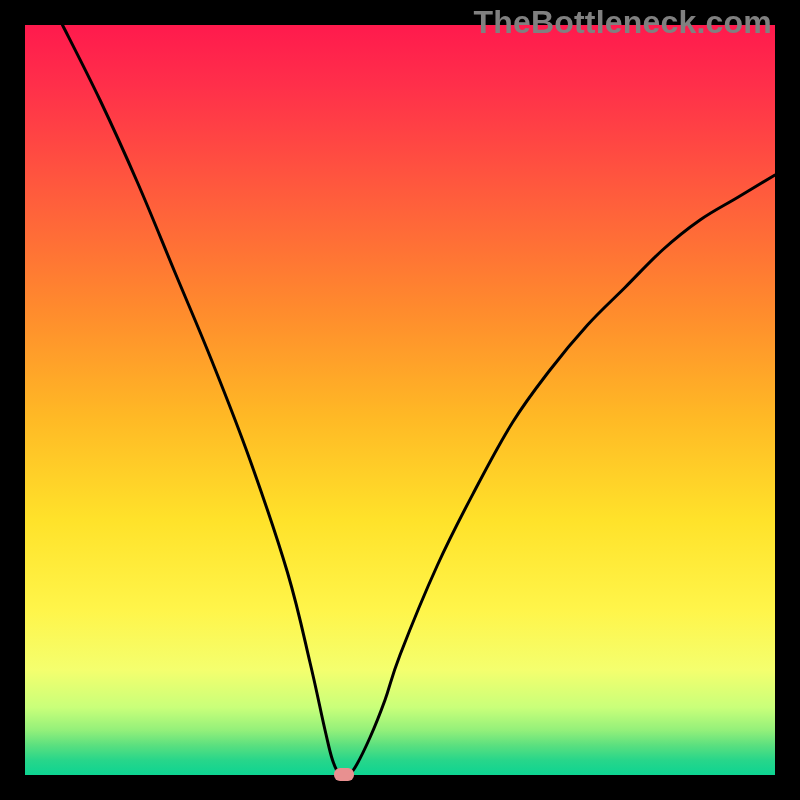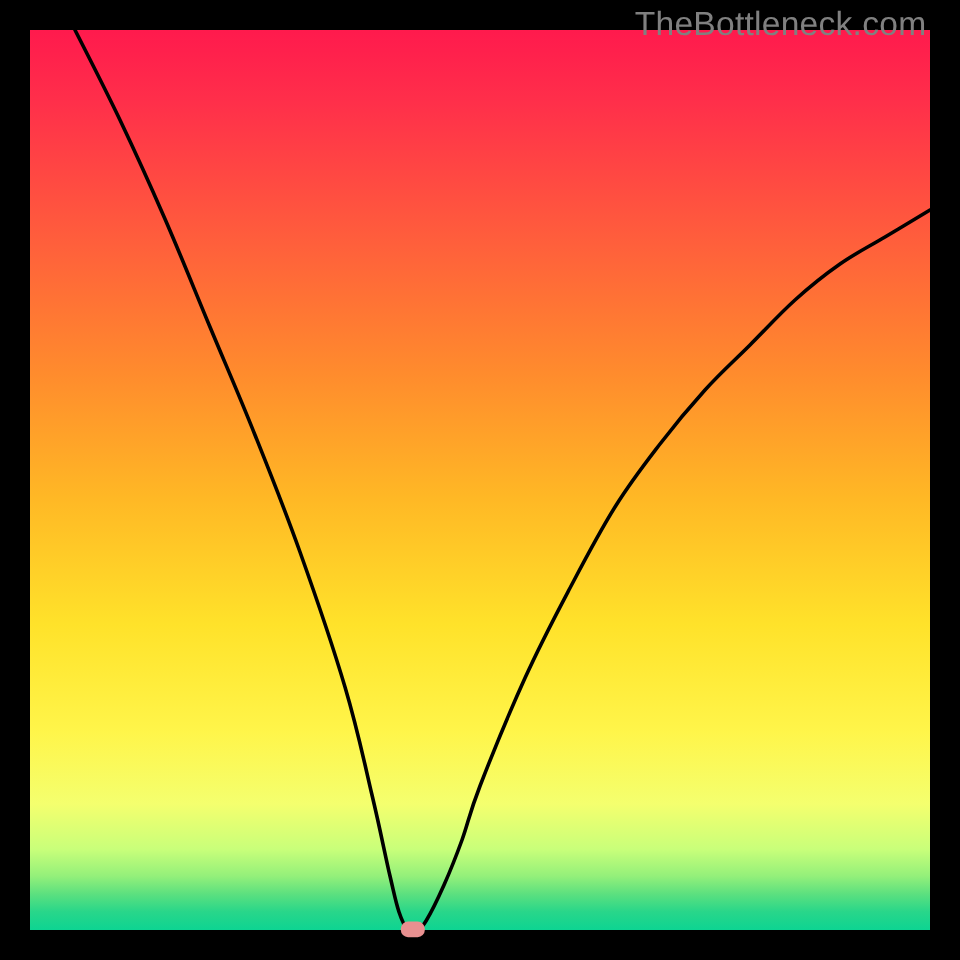--- a/index.html
+++ b/index.html
@@ -41,22 +41,22 @@
       #5ce07f 96%,
       #28d68a 98%,
       #0dd492 100%
     );
   }
   .watermark {
     position: absolute;
     top: 4px;
     right: 28px;
     color: #808080;
-    font-size: 28px;
-    font-weight: 400;
+    font-size: 32px;
+    font-weight: 700;
     letter-spacing: 0.2px;
     user-select: none;
   }
   svg.curve {
     position: absolute;
     left: 25px;
     top: 25px;
     width: 750px;
     height: 750px;
     overflow: visible;

